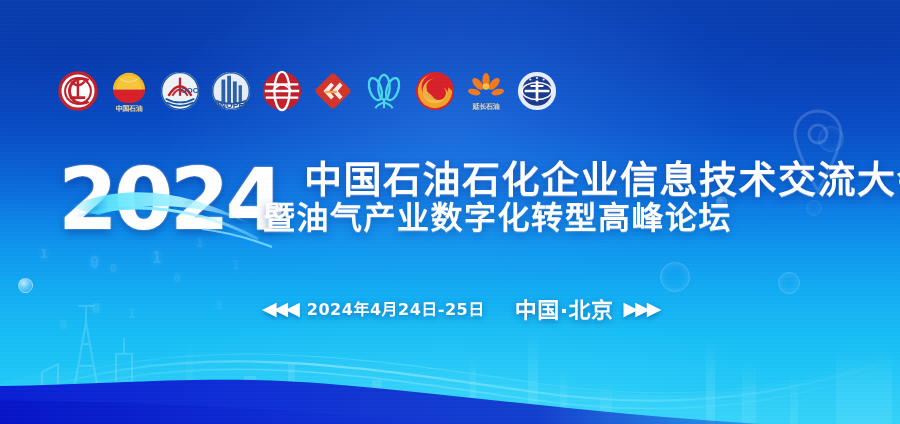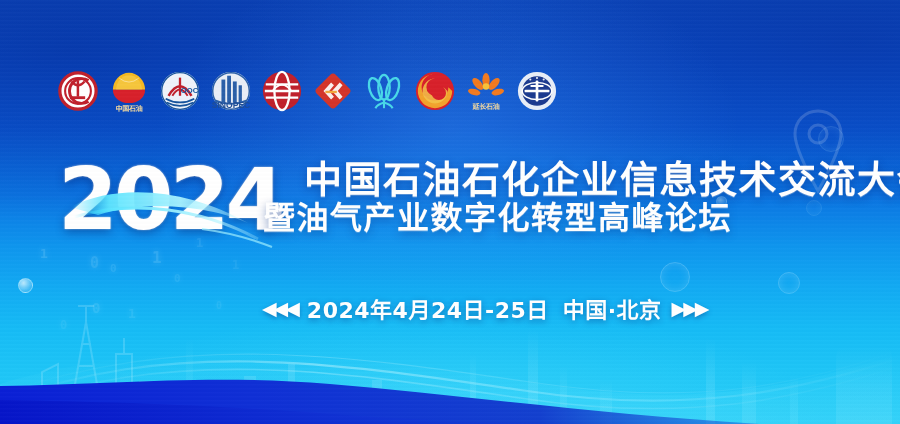--- a/index.html
+++ b/index.html
@@ -202,30 +202,30 @@
     color: #ffffff;
     white-space: nowrap;
   }
   .meta-arrows {
     font-size: 19px;
     letter-spacing: -3px;
     line-height: 1;
     text-shadow: 0 2px 5px rgba(0,40,120,0.4);
   }
   .meta-date {
-    font-size: 22px;
+    font-size: 16px;
     font-weight: 700;
     letter-spacing: 0.5px;
     text-shadow: 0 2px 6px rgba(0,40,120,0.45);
   }
   .meta-place {
     font-size: 22px;
     font-weight: 700;
     letter-spacing: 0.5px;
-    margin-left: 4px;
+    margin-left: 20px;
     text-shadow: 0 2px 6px rgba(0,40,120,0.45);
   }
 </style>
 </head>
 <body>
 
 <div id="banner">
 
   <div class="bg-base"></div>
   <div class="bg-vignette"></div>

